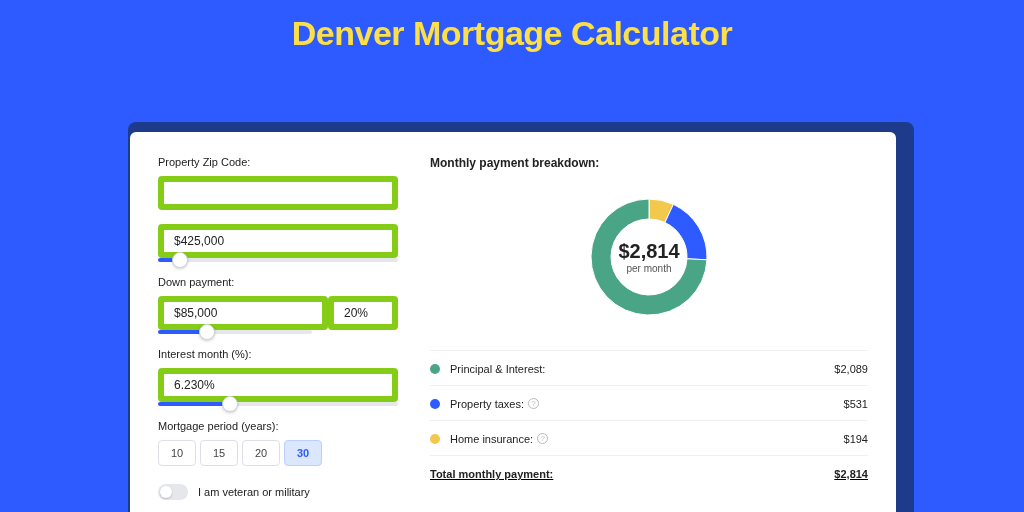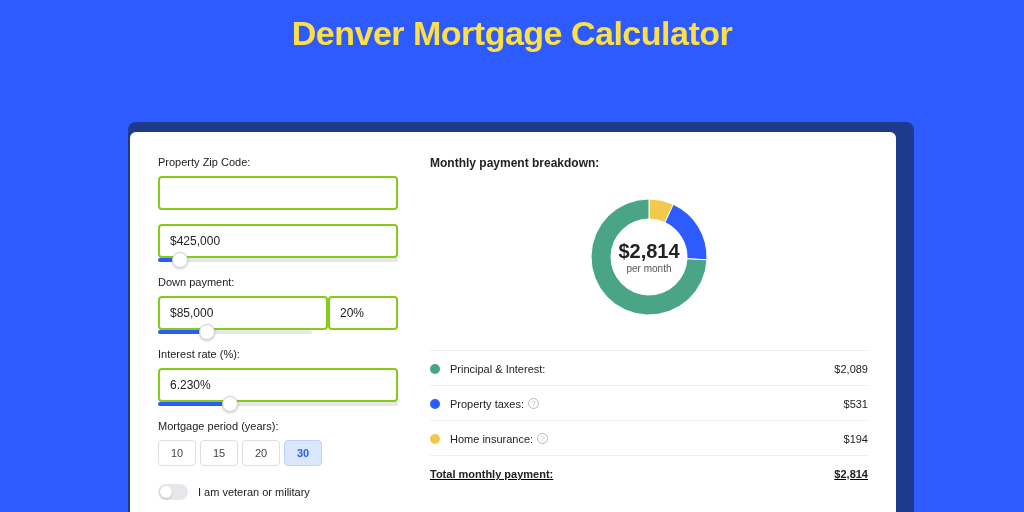--- a/index.html
+++ b/index.html
@@ -5,21 +5,21 @@
   * { box-sizing: border-box; margin: 0; padding: 0; }
   html, body { width: 1024px; height: 512px; overflow: hidden; font-family: -apple-system, BlinkMacSystemFont, "Segoe UI", Arial, sans-serif; }
   body { background: #2d5bff; }
   .wrap { width: 1024px; height: 512px; position: relative; }
   .title { color: #fde047; font-size: 34px; font-weight: 700; text-align: center; padding-top: 14px; padding-bottom: 18px; letter-spacing: -0.5px; }
   .shadow-card { position: absolute; top: 122px; left: 128px; right: 110px; bottom: 0; background: #1e3a8a; border-radius: 8px 8px 0 0; }
   .card { position: absolute; top: 132px; left: 130px; right: 128px; bottom: 0; background: #fff; border-radius: 6px 6px 0 0; padding: 24px 28px; display: flex; gap: 32px; overflow: hidden; }
   .left { width: 240px; flex: 0 0 240px; }
   .right { flex: 1; }
   .lbl { font-size: 11px; color: #222; margin-bottom: 8px; display: block; }
-  .field { width: 100%; border: 2px solid #84cc16; border-radius: 4px; height: 34px; padding: 0 10px; font-size: 12px; color: #222; background: #fff; }
+  .field { width: 100%; border: 6px solid #84cc16; border-radius: 4px; height: 34px; padding: 0 10px; font-size: 12px; color: #222; background: #fff; }
   .row { margin-bottom: 14px; }
   .dprow { display: flex; gap: 0; }
   .dprow .field:first-child { flex: 1; }
   .dprow .field:last-child { width: 70px; flex: 0 0 70px; }
   .slider { position: relative; height: 4px; background: #e5e7eb; margin-top: 0px; border-radius: 2px; }
   .slider .track { position: absolute; left: 0; top: 0; bottom: 0; background: #2d5bff; border-radius: 2px; }
   .slider .thumb { position: absolute; top: 50%; width: 16px; height: 16px; background: #fff; border: 1px solid #d0d3da; border-radius: 50%; transform: translate(-50%, -50%); box-shadow: 0 1px 3px rgba(0,0,0,0.2); }
   .periods { display: flex; gap: 4px; }
   .periods .p { width: 38px; height: 26px; border: 1px solid #dcdfe6; border-radius: 4px; font-size: 11px; display: flex; align-items: center; justify-content: center; color: #444; background: #fff; cursor: pointer; }
   .periods .p.sel { background: #dbe6ff; color: #2d5bff; border-color: #bcd0ff; font-weight: 600; }
@@ -71,21 +71,21 @@
           <input class="field" value="$85,000" style="">
           <input class="field" value="20%" style="">
         </div>
         <div class="slider" style="width:64%">
           <div class="track" style="width:32%"></div>
           <div class="thumb" style="left:32%"></div>
         </div>
       </div>
 
       <div class="row">
-        <label class="lbl">Interest rate (%):</label>
+        <label class="lbl">Interest month (%):</label>
         <input class="field" value="6.230%" style="">
         <div class="slider">
           <div class="track" style="width:30%"></div>
           <div class="thumb" style="left:30%"></div>
         </div>
       </div>
 
       <div class="row">
         <label class="lbl">Mortgage period (years):</label>
         <div class="periods">

